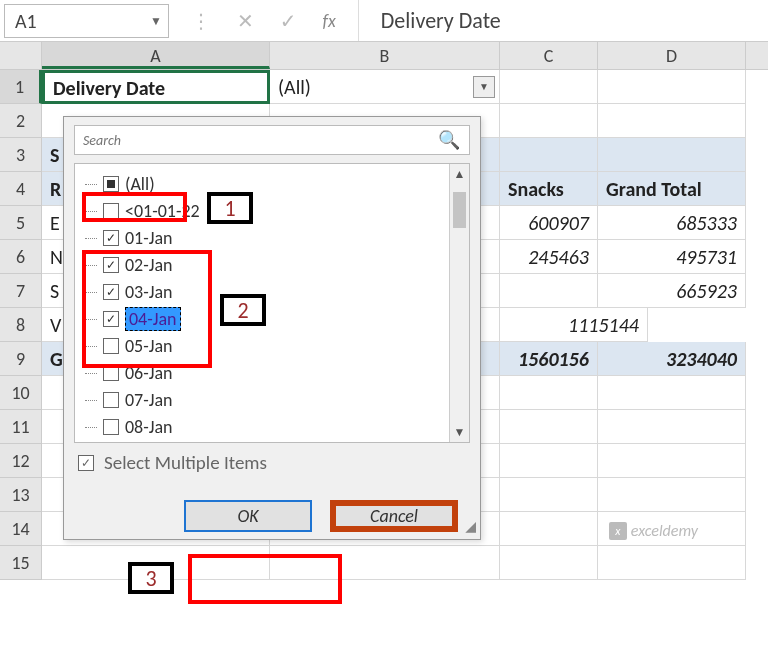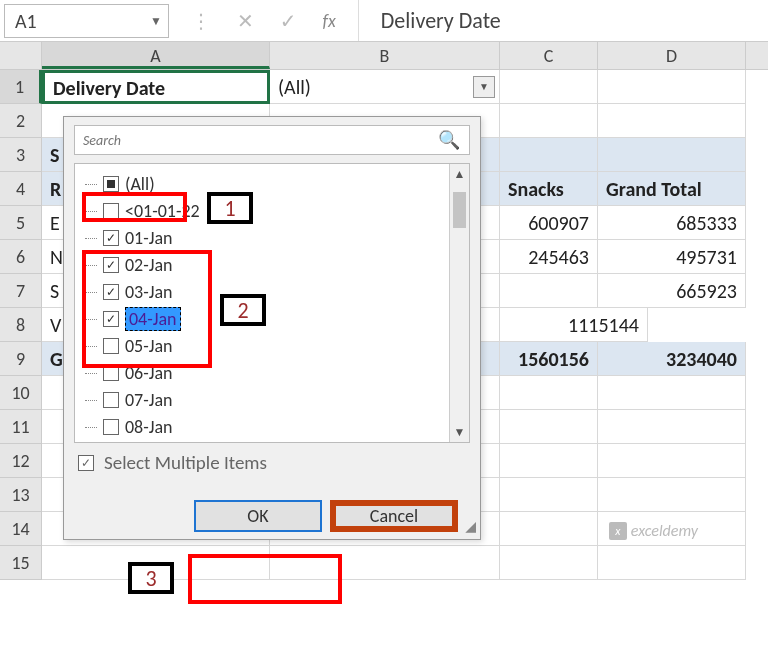--- a/index.html
+++ b/index.html
@@ -19,21 +19,21 @@
 .colhdr { border-right: 1px solid #ccc; text-align: center; line-height: 28px; font-size: 18px; color: #444; }
 .colhdr.sel { background: #d8d8d8; border-bottom: 3px solid #217346; }
 .cA { width: 228px; } .cB { width: 230px; } .cC { width: 98px; } .cD { width: 148px; }
 
 
 .grid { position: relative; }
 .row { display: flex; height: 34px; }
 .rhdr { width: 42px; background: #e6e6e6; border-right: 1px solid #ccc; border-bottom: 1px solid #ccc; text-align: center; line-height: 34px; font-size: 18px; color: #444; }
 .rhdr.sel { background: #d8d8d8; border-right: 3px solid #217346; }
 .cell { border-right: 1px solid #d8d8d8; border-bottom: 1px solid #d8d8d8; padding: 0 8px; line-height: 34px; font-size: 20px; color: #222; overflow: hidden; white-space: nowrap; }
-.cell.num { text-align: right; }
+.cell.num { text-align: right; font-style: italic; }
 .cell.bold { font-weight: bold; }
 .cell.bluebg { background: #dce6f1; }
 .cell.active { border: 3px solid #217346; line-height: 30px; }
 
 
 .filtercell { position: relative; }
 .filtercell .ddbtn { position: absolute; right: 4px; top: 50%; transform: translateY(-50%); width: 22px; height: 22px; border: 1px solid #999; background: #eee; display: flex; align-items: center; justify-content: center; font-size: 10px; color: #555; }
 
 
 .panel { position: absolute; left: 63px; top: 46px; width: 418px; height: 424px; background: #f0f0f0; border: 1px solid #999; box-shadow: 2px 2px 6px rgba(0,0,0,.15); }
@@ -48,21 +48,21 @@
 .cb.mixed::after { content: ""; width: 8px; height: 8px; background: #333; display: block; }
 .cb.checked::after { content: "✓"; font-size: 12px; line-height: 1; }
 .node .lbl.sel { background: #3399ff; border: 1px dashed #000; color: #4c1d95; padding: 0 3px; }
 .scrollbar { position: absolute; right: 0; top: 0; bottom: 0; width: 20px; background: #f0f0f0; border-left: 1px solid #ccc; }
 .sb-arrow { height: 20px; text-align: center; line-height: 20px; font-size: 12px; color: #555; }
 .sb-thumb { position: absolute; top: 28px; left: 3px; right: 3px; height: 36px; background: #c4c4c4; }
 
 .multi { margin: 6px 14px; display: flex; align-items: center; font-size: 19px; color: #666; }
 .multi .cb { margin-right: 10px; }
 
-.btns { display: flex; justify-content: flex-end; gap: 8px; margin: 26px 22px 0 0; }
+.btns { display: flex; justify-content: flex-end; gap: 18px; margin: 26px 22px 0 0; font-style: italic; }
 .btn { width: 128px; height: 32px; background: #e1e1e1; border: 6px solid #c2410c; font-size: 18px; color: #333; display: flex; align-items: center; justify-content: center; }
 .btn.ok { border: 2px solid #1e74d2; }
 
 .resize { position: absolute; right: 4px; bottom: 4px; font-size: 14px; color: #888; }
 
 
 .redbox { position: absolute; border: 4px solid #ff0000; pointer-events: none; }
 .blackbox { position: absolute; border: 4px solid #000; background: #fff; font-size: 22px; font-weight: 500; color: #9c2c2c; display: flex; align-items: center; justify-content: center; pointer-events: none; }
 
 .watermark { position: absolute; right: 70px; bottom: 122px; font-size: 16px; color: #bbb; font-style: italic; pointer-events: none; display: flex; align-items: center; gap: 4px; }

